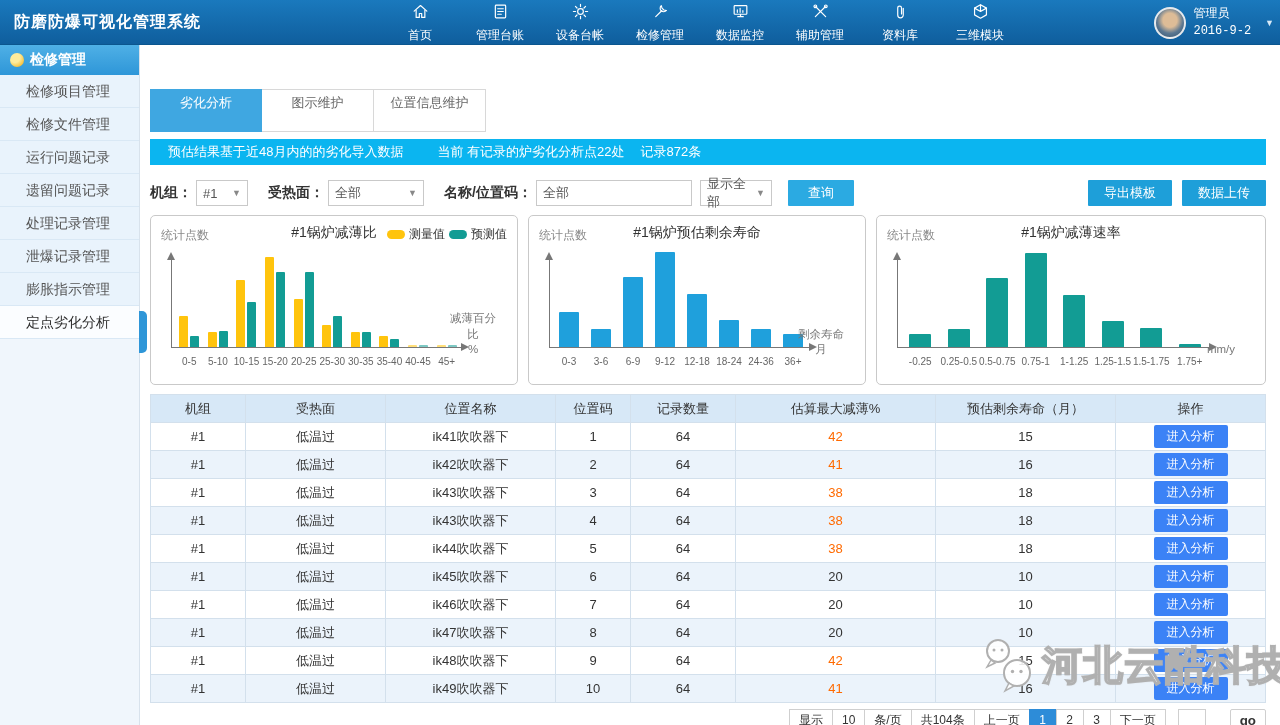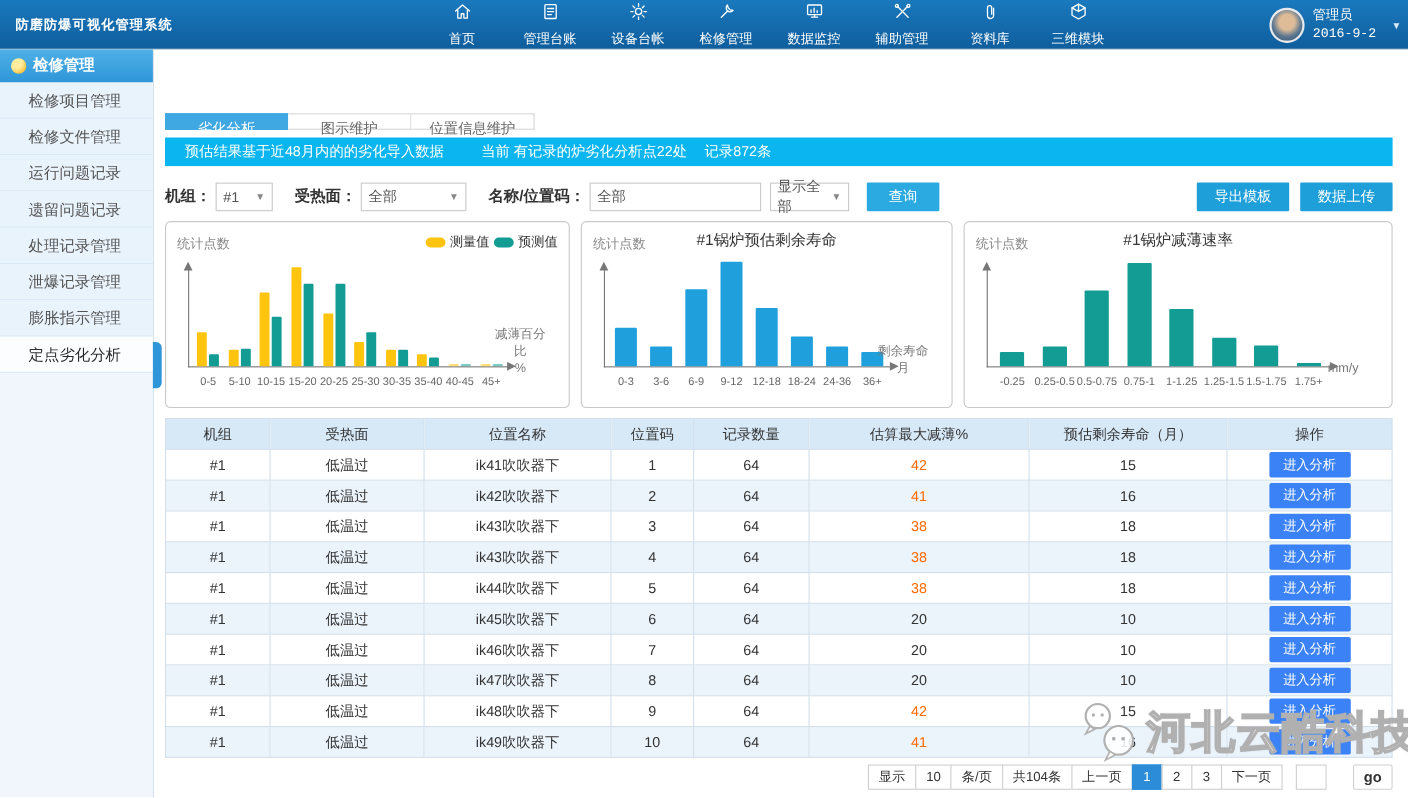--- a/index.html
+++ b/index.html
@@ -4,21 +4,21 @@
 <style>
   * { margin:0; padding:0; box-sizing:border-box; }
   html,body { width:1280px; height:725px; }
   body {
     font-family:"Liberation Sans","DejaVu Sans",sans-serif;
     background:#fff; position:relative; overflow:hidden; color:#333;
   }
   
   .topbar { height:45px; background:linear-gradient(180deg,#1A79BD 0%,#0F5E9D 100%);
     border-bottom:1px solid #0B568F; position:relative; display:flex; align-items:center; color:#fff; }
-  .app-title { font-size:12px; font-weight:bold; margin-left:14px; letter-spacing:1px; }
+  .app-title { font-size:16px; font-weight:bold; margin-left:14px; letter-spacing:1px; }
   .topnav { position:absolute; left:380px; top:0; height:45px; display:flex; }
   .nav-item { width:80px; display:flex; flex-direction:column; align-items:center; justify-content:center; gap:2px; cursor:pointer; }
   .nav-item svg { width:19px; height:19px; }
   .nav-label { font-size:12px; white-space:nowrap; }
   .user-box { position:absolute; right:6px; top:0; height:45px; display:flex; align-items:center; }
   .avatar { width:32px; height:32px; border-radius:50%; border:2px solid rgba(255,255,255,.85);
     background:radial-gradient(circle at 50% 40%, #DDBC97 0 32%, #5B7791 60%, #31506B 100%); }
   .user-meta { font-size:12px; line-height:1.4; margin-left:7px;font-family:Liberation Mono, monospace; }
   .user-caret { font-size:9px; margin-left:14px; color:#D7E9F7; }
   
@@ -29,22 +29,22 @@
   .side-ball { width:14px; height:14px; border-radius:50%;
     background:radial-gradient(circle at 35% 32%, #FFEC9C 0 38%, #F0A500 100%); }
   .side-item { height:33px; line-height:32px; padding-left:26px; font-size:14px; color:#555;
     background:#E9F3FC; border-bottom:1px solid #D9E8F5; cursor:pointer; position:relative; }
   .side-item.active { background:#FBFDFF; color:#2b2b2b; }
   .side-item.active::after { content:""; position:absolute; right:-8px; top:5px; width:8px; height:42px;
     background:#2E96D8; border-radius:0 5px 5px 0; }
   .main { flex:1; padding:44px 14px 0 10px; position:relative; background:#fff; }
   
   .tabs { display:flex; }
-  .tab { min-width:112px; height:15px; line-height:25px; text-align:center; font-size:13px; color:#666;
-    background:#fff; border:1px solid #D8D8D8; border-left-width:0; cursor:pointer;margin-top:14px; }
+  .tab { min-width:112px; height:43px; line-height:25px; text-align:center; font-size:13px; color:#666;
+    background:#fff; border:1px solid #D8D8D8; border-left-width:0; cursor:pointer; }
   .tab:first-child { border-left-width:1px; }
   .tab.active { background:#3FA7E1; color:#fff; border-color:#3FA7E1; }
   .infobar { margin-top:7px; height:26px; background:#0BB5F0; color:#fff; font-size:13px;
     display:flex; align-items:center; padding-left:18px; }
   .infobar span:nth-child(2) { margin-left:34px; }
   .infobar span:nth-child(3) { margin-left:16px; }
   
   .filter-row { margin-top:15px; display:flex; align-items:center; font-size:14px; position:relative; }
   .flabel { font-weight:bold; color:#333; margin-right:4px; white-space:nowrap; }
   .sel { height:26px; border:1px solid #C9C9C9; background:#fff; display:inline-flex; align-items:center;
@@ -232,20 +232,21 @@
       </span>
       <button class="btn-query">查询</button>
       <span class="right-actions">
         <button class="btn-action">导出模板</button>
         <button class="btn-action">数据上传</button>
       </span>
     </div>
 
     <div class="charts-row" id="chartsRow">
         <div class="chart-panel">
+          <div class="chart-title">#1锅炉减薄比</div>
           <div class="chart-ylabel">统计点数</div>
           <div class="legend">
             <span class="sw" style="background: rgb(255, 196, 13);"></span>
             <span>测量值</span>
             <span class="sw" style="background: rgb(18, 156, 148);"></span>
             <span>预测值</span>
           </div>
           <div class="chart-body">
             <div class="y-axis"></div>
             <div class="x-axis"></div>

